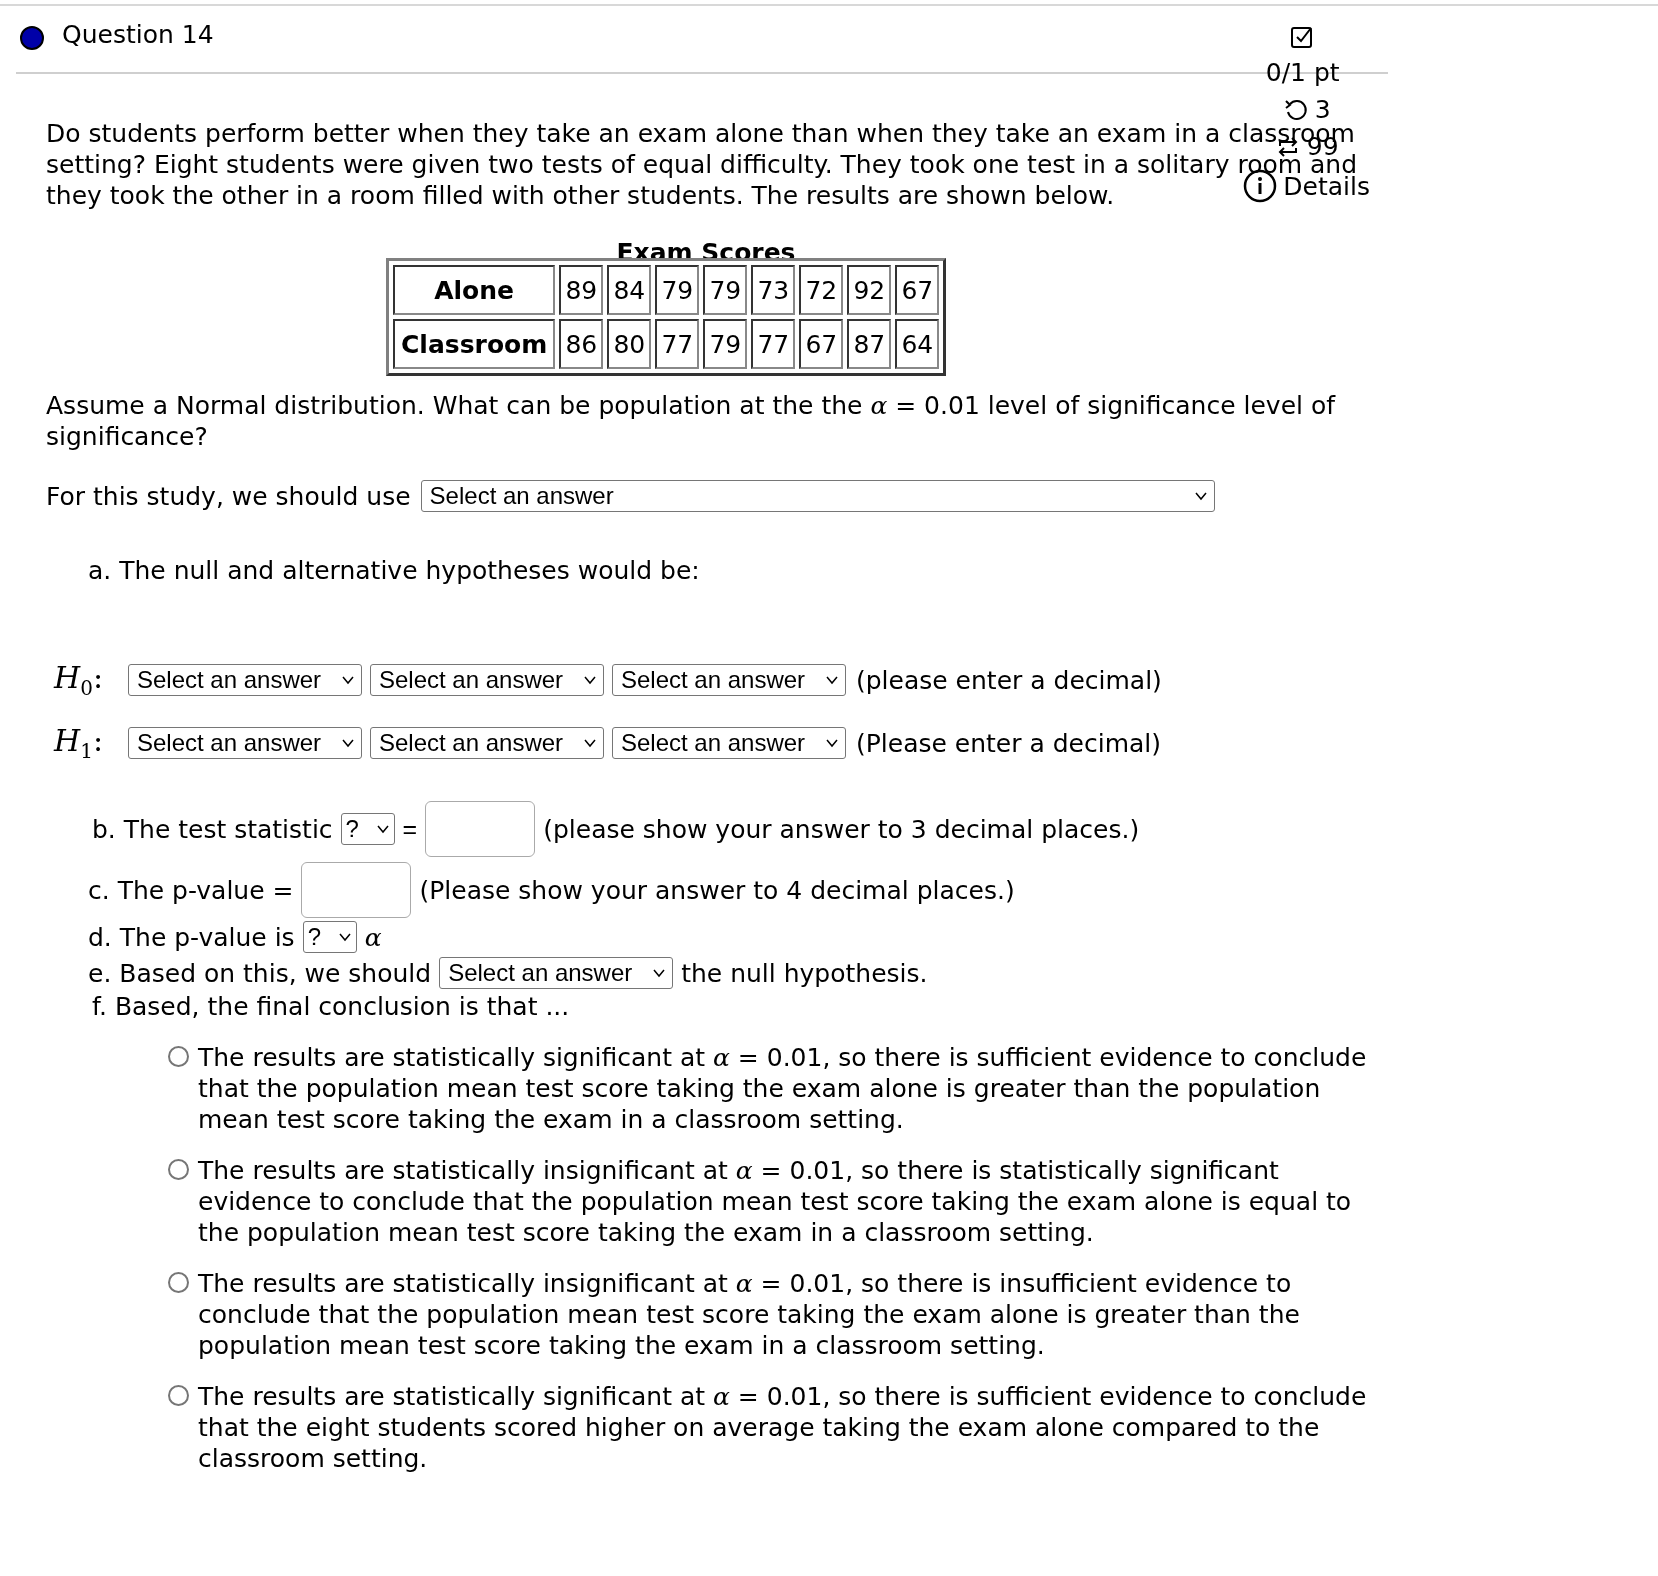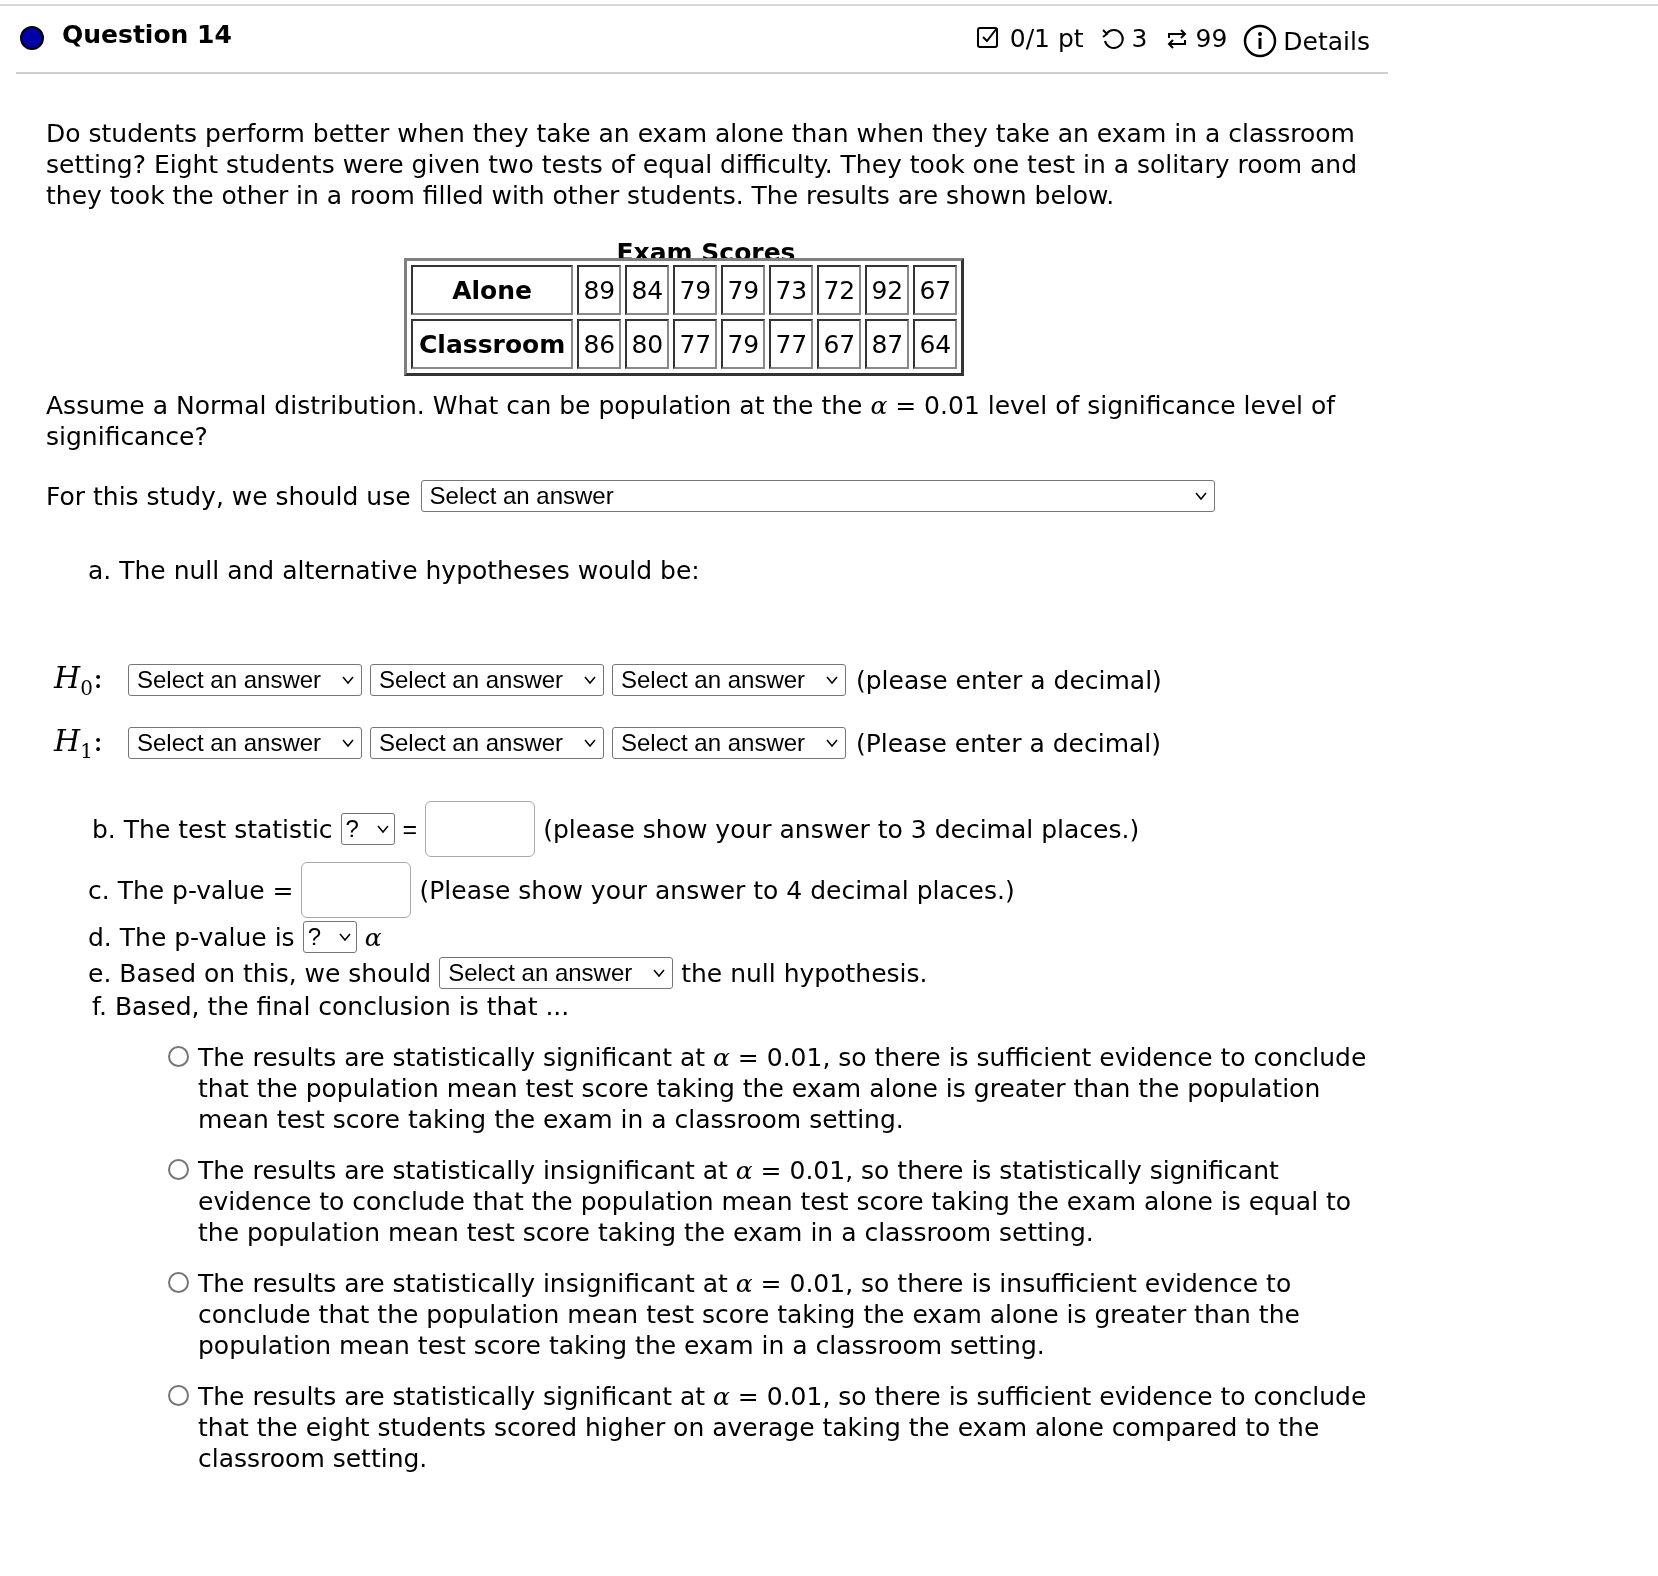--- a/index.html
+++ b/index.html
@@ -3,29 +3,29 @@
 <meta charset="utf-8">
 <style>
   html, body { margin: 0; padding: 0; background: #ffffff; }
   body {
     width: 1658px; height: 1576px; position: relative; overflow: hidden;
     font-family: "DejaVu Sans", sans-serif; color: #000; font-size: 25px;
   }
   .top-rule { position: absolute; left: 0; top: 4px; width: 1658px; height: 2px; background: #d8d8d8; }
   .q-header { position: absolute; left: 16px; top: 16px; width: 1372px; height: 56px; border-bottom: 2px solid #cfcfcf; }
   .q-dot { position: absolute; left: 4px; top: 10px; width: 20px; height: 20px; border-radius: 50%; background: #0000a8; border: 2px solid #000; }
-  .q-title { position: absolute; left: 46px; top: 4px; font-weight: bold; font-size: 25px; }
-  .q-meta { position: absolute; right: 18px; top: 8px; display: flex; align-items: flex-start; gap: 8px; font-size: 25px; }
+  .q-title { position: absolute; left: 46px; top: 4px; font-weight: normal; font-size: 25px; }
+  .q-meta { position: absolute; right: 18px; top: 8px; display: flex; align-items: center; gap: 8px; font-size: 25px; flex-direction: column; }
   .q-meta svg { display: block; }
   .q-meta .grp { display: flex; align-items: center; gap: 6px; margin-left: 8px; }
 
   .content { position: absolute; left: 46px; top: 118px; width: 1320px; }
   .para { line-height: 31px; margin: 0; }
   .table-caption { text-align: center; font-weight: bold; margin-top: 12px; width: 1320px; position: absolute; left: 0; top: 108px; }
-  .table-wrap { position: absolute; left: 358px; top: 140px; }
+  .table-wrap { position: absolute; left: 340px; top: 140px; }
   table.scores {
     border-collapse: separate; border-spacing: 4px;
     border: 3px solid #808080; border-right-color: #333; border-bottom-color: #333; background: #fff;
   }
   table.scores td {
     border: 2px solid #333; border-right-color: #888; border-bottom-color: #888;
     height: 46px; text-align: center; padding: 0 6px; font-size: 25px;
   }
   table.scores td.rowhead { font-weight: bold; width: 138px; }
   table.scores td.num { width: 36px; padding: 0 2px; }

